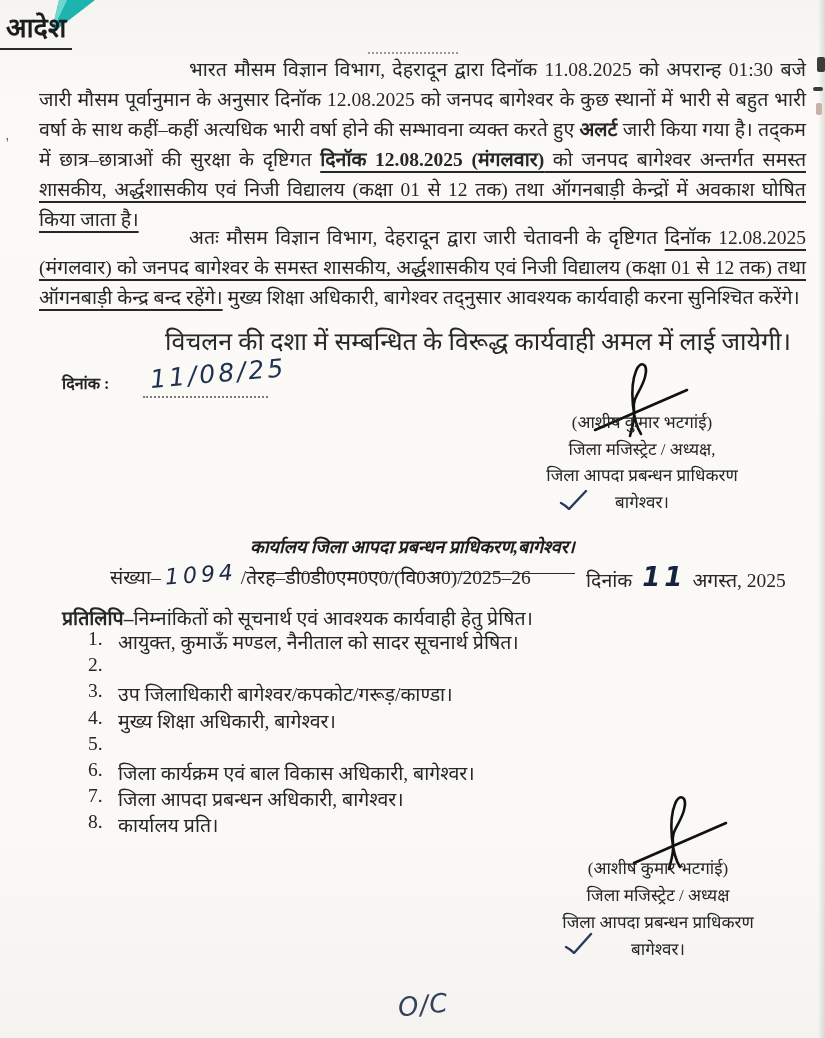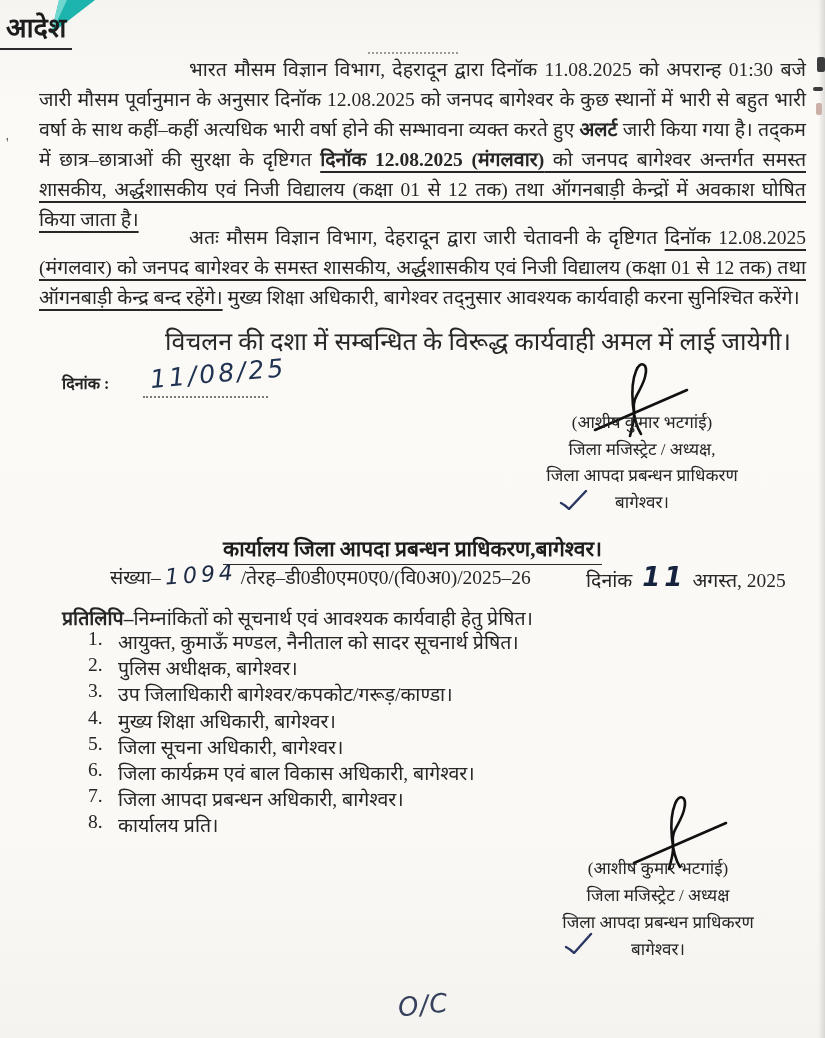--- a/index.html
+++ b/index.html
@@ -53,22 +53,22 @@
   .sig1-text{left:462px;top:410px;line-height:26.5px;}
   .sig2-text{left:478px;top:855px;line-height:27px;}
   .sigblock div{white-space:nowrap;}
   .check{position:absolute;}
   .check1{left:558px;top:488px;}
   .check2{left:563px;top:930px;}
   .office-heading{
     position:absolute;left:0;top:534px;width:825px;text-align:center;
   }
   .office-heading .oh-inner{
-    display:inline-block;font-size:21px;font-weight:bold;color:#1d1d1d;
-    border-bottom:1.8px solid #2a2a2a;padding-bottom:2px;
+    display:inline-block;font-size:18px;font-weight:bold;color:#1d1d1d;
+    border-bottom:1.8px solid #2a2a2a;padding-bottom:15px;font-style:italic;
   }
   .refline{position:absolute;left:110px;top:563px;font-size:19.5px;color:#262626;}
   .hw-num{
     display:inline-block;font-size:22px;color:#1c2a44;letter-spacing:4px;
     transform:rotate(-4deg) translateY(-2px);margin:0 4px;
   }
   .ref-date{position:absolute;left:586px;top:563px;font-size:19.5px;color:#262626;}
   .hw-day{
     display:inline-block;font-size:26px;color:#15233f;letter-spacing:4px;
     transform:translateY(-1px);font-weight:bold;margin:0 6px 0 10px;
@@ -143,33 +143,31 @@
 
   <div class="copyline"><span class="bd">प्रतिलिपि–</span><span>निम्नांकितों को सूचनार्थ एवं आवश्यक कार्यवाही हेतु प्रेषित।</span></div>
 
   <div class="copylist">
     <div class="row">
         <span class="num">1.</span>
         <span>आयुक्त, कुमाऊँ मण्डल, नैनीताल को सादर सूचनार्थ प्रेषित।</span>
       </div>
     <div class="row">
         <span class="num">2.</span>
-        <span>पुलिस अधीक्षक, बागेश्वर।</span>
       </div>
     <div class="row">
         <span class="num">3.</span>
         <span>उप जिलाधिकारी बागेश्वर/कपकोट/गरूड़/काण्डा।</span>
       </div>
     <div class="row">
         <span class="num">4.</span>
         <span>मुख्य शिक्षा अधिकारी, बागेश्वर।</span>
       </div>
     <div class="row">
         <span class="num">5.</span>
-        <span>जिला सूचना अधिकारी, बागेश्वर।</span>
       </div>
     <div class="row">
         <span class="num">6.</span>
         <span>जिला कार्यक्रम एवं बाल विकास अधिकारी, बागेश्वर।</span>
       </div>
     <div class="row">
         <span class="num">7.</span>
         <span>जिला आपदा प्रबन्धन अधिकारी, बागेश्वर।</span>
       </div>
     <div class="row">

